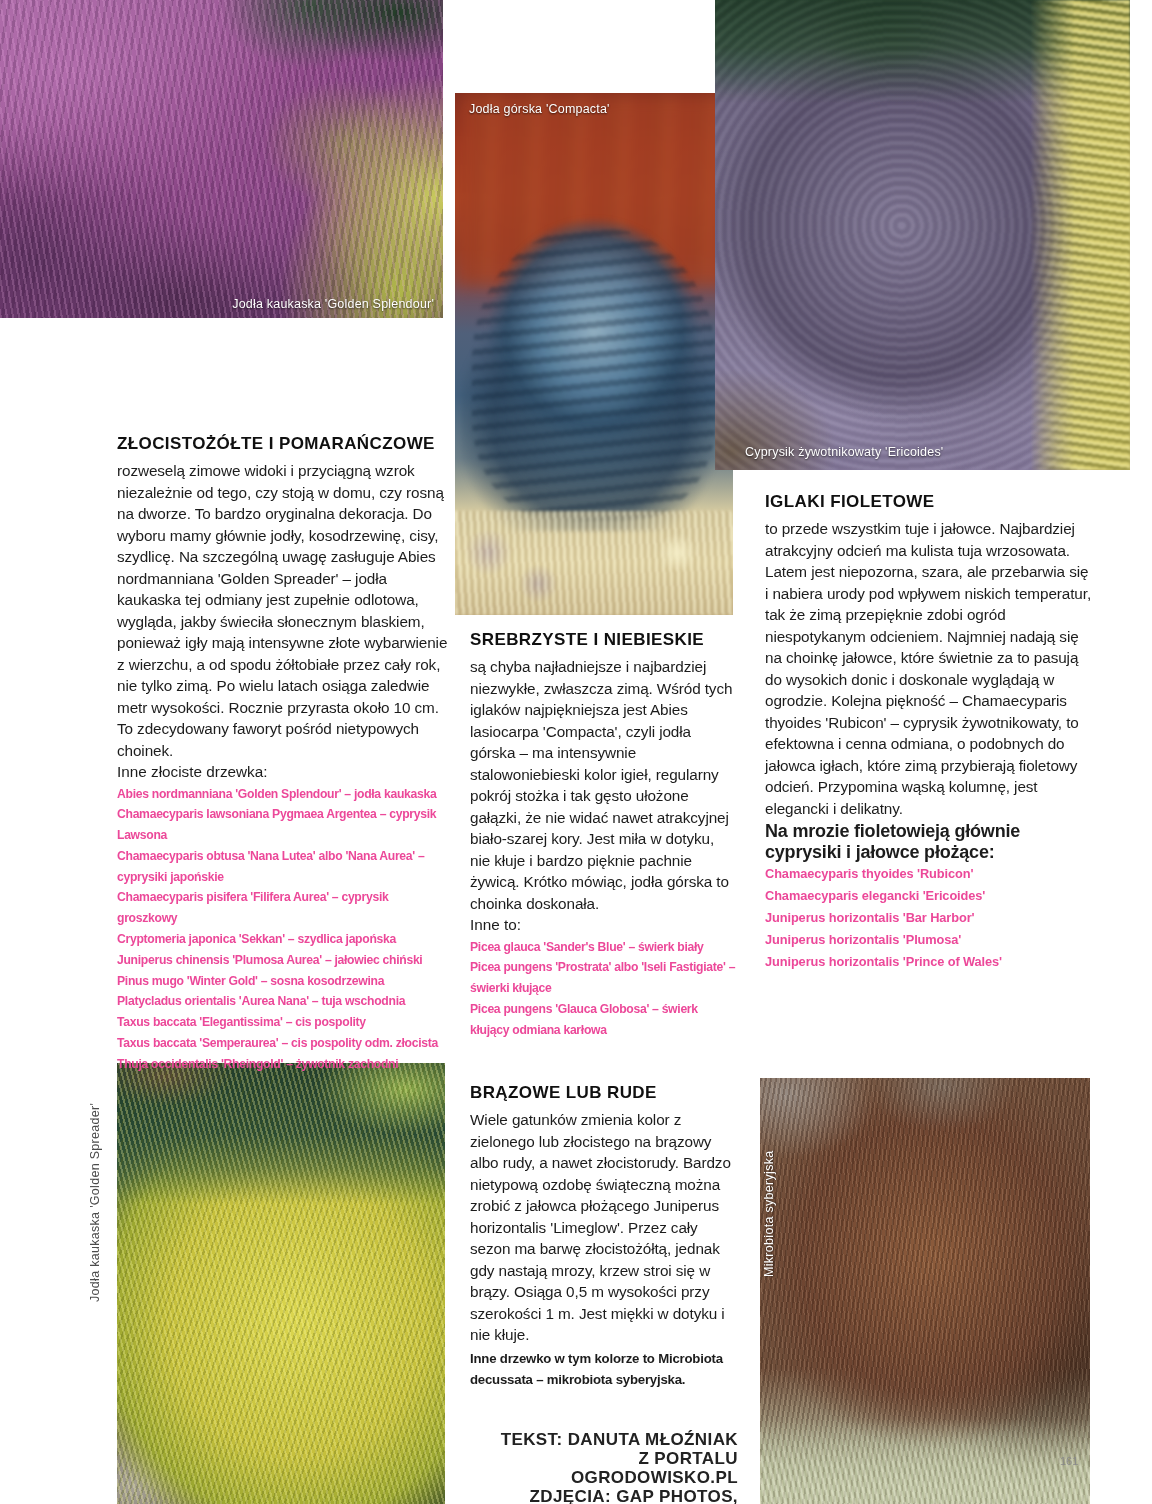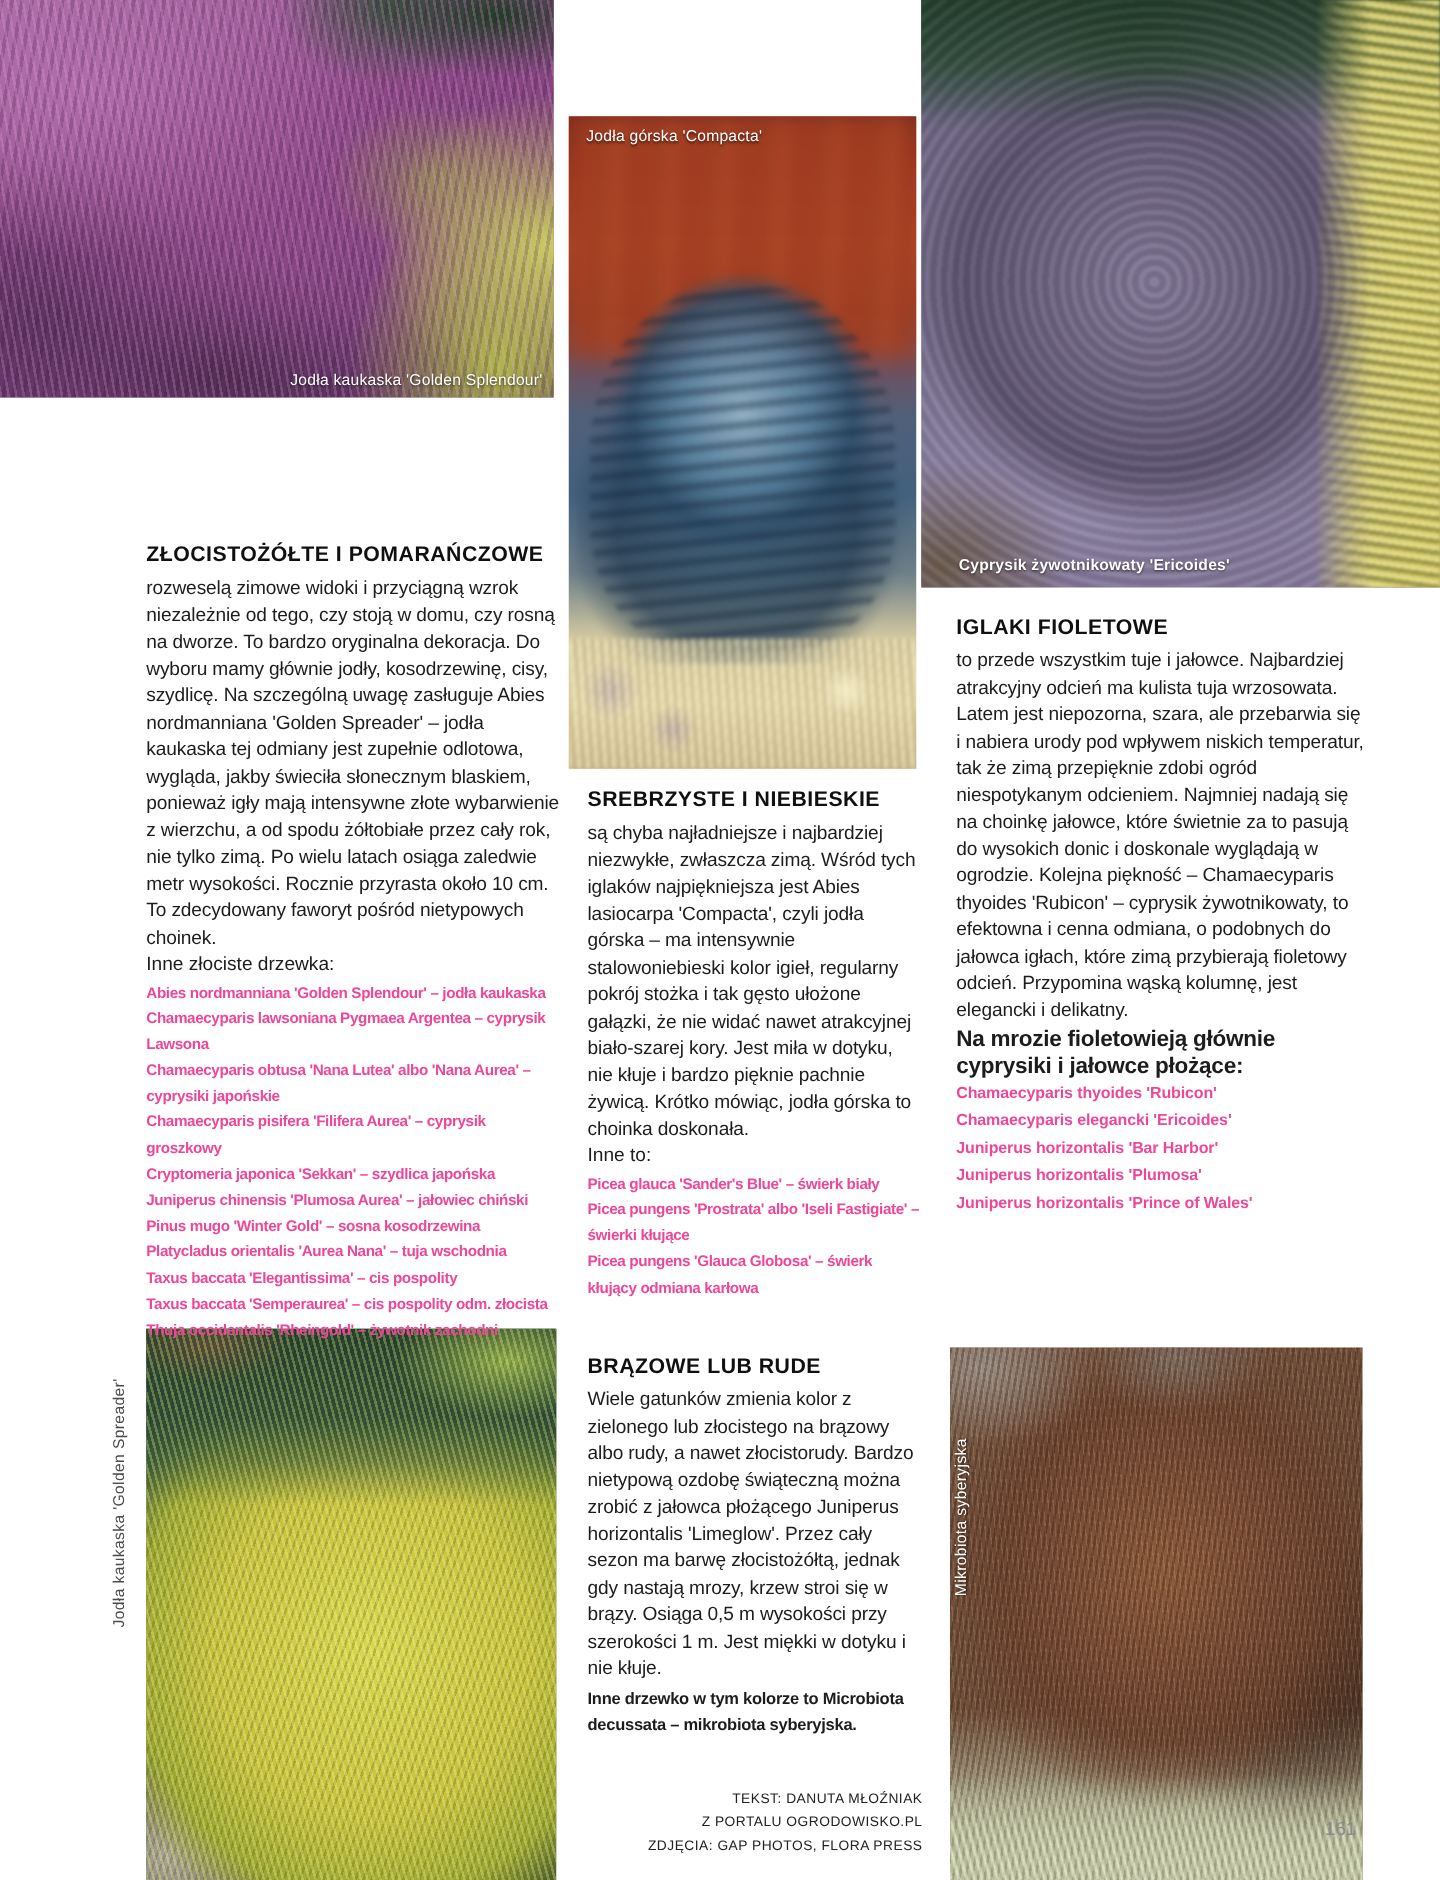--- a/index.html
+++ b/index.html
@@ -61,31 +61,30 @@
   #photo-tm .tm-heather{
     position:absolute;left:0;bottom:0;width:100%;height:20%;
     background:
       radial-gradient(circle 26px at 80% 40%, rgba(245,238,200,.95), rgba(245,238,200,0) 75%),
       repeating-linear-gradient(86deg, rgba(250,244,210,.75) 0 3px, rgba(186,167,120,.55) 3px 7px);
     filter:blur(1.8px);
   }
 
   
   #photo-tr{
-    left:737px;top:0;width:415px;height:470px;
+    left:715px;top:0;width:415px;height:470px;
     background:
       linear-gradient(180deg, rgba(34,62,41,.95) 0%, rgba(45,74,51,.85) 10%, rgba(45,74,51,0) 22%),
       radial-gradient(ellipse 120px 90px at 6% 6%, rgba(72,102,110,.9), rgba(72,102,110,0) 75%),
       radial-gradient(ellipse 100px 70px at 40% 4%, rgba(30,53,38,.9), rgba(30,53,38,0) 75%),
       radial-gradient(ellipse 58% 52% at 44% 48%, rgba(131,122,152,.95), rgba(93,84,112,.95) 62%, rgba(93,84,112,0) 80%),
       radial-gradient(ellipse 45% 35% at 62% 72%, rgba(109,100,130,.9), rgba(109,100,130,0) 80%),
       radial-gradient(ellipse 140px 110px at 4% 96%, rgba(107,90,72,.95), rgba(107,90,72,0) 75%),
       linear-gradient(90deg, rgba(0,0,0,0) 76%, rgba(196,188,92,.85) 94%),
       linear-gradient(180deg, #6a617e 0%, #7a7190 55%, #9187a8 88%, #857a9c 100%);
-    font-weight: bold;
   }
   #photo-tr .tex{
     background:
       repeating-radial-gradient(circle at 45% 48%, rgba(255,255,255,.05) 0 4px, rgba(10,5,20,.09) 4px 9px);
     filter:blur(.8px);
   }
   #photo-tr .tr-grass{
     position:absolute;right:0;top:0;width:24%;height:100%;
     background:repeating-linear-gradient(8deg, rgba(222,212,118,.95) 0 3px, rgba(152,148,62,.75) 3px 7px, rgba(236,230,150,.9) 7px 9px);
     -webkit-mask-image:linear-gradient(90deg, rgba(0,0,0,0), #000 45%);
@@ -174,24 +173,24 @@
   }
   #col-right .plant-item{font-size:12.8px;line-height:22px;letter-spacing:-0.1px;}
   .bold-intro{font-size:18px;font-weight:bold;line-height:20.5px;margin:2px 0 0 0;letter-spacing:-0.2px;}
   .section-gap{height:43px;}
   .note-text{font-size:13.2px;font-weight:bold;line-height:21px;margin:2px 0 0 0;letter-spacing:-0.2px;}
 
   #credits{
     margin-top:40px;text-align:right;
   }
   .credit-line{
-    font-size:11px;font-weight:normal;letter-spacing:.4px;line-height:19px;color:#222;
+    font-size:17px;font-weight:bold;letter-spacing:.4px;line-height:19px;color:#222;
   }
   #page-number{
-    position:absolute;left:1060px;top:1455px;font-size:15px;color:#8b8b8b;
+    position:absolute;left:1060px;top:1455px;font-size:11px;color:#8b8b8b;
   }
 </style>
 </head>
 <body>
 
 <div class="photo" id="photo-tl">
   <div class="tex"></div>
   <div class="cap" id="cap-tl">Jodła kaukaska 'Golden Splendour'</div>
 </div>
 

